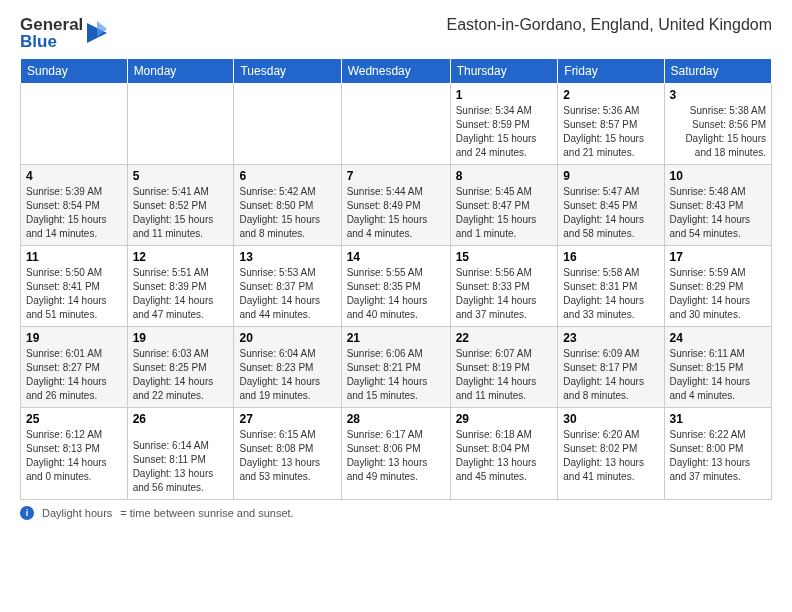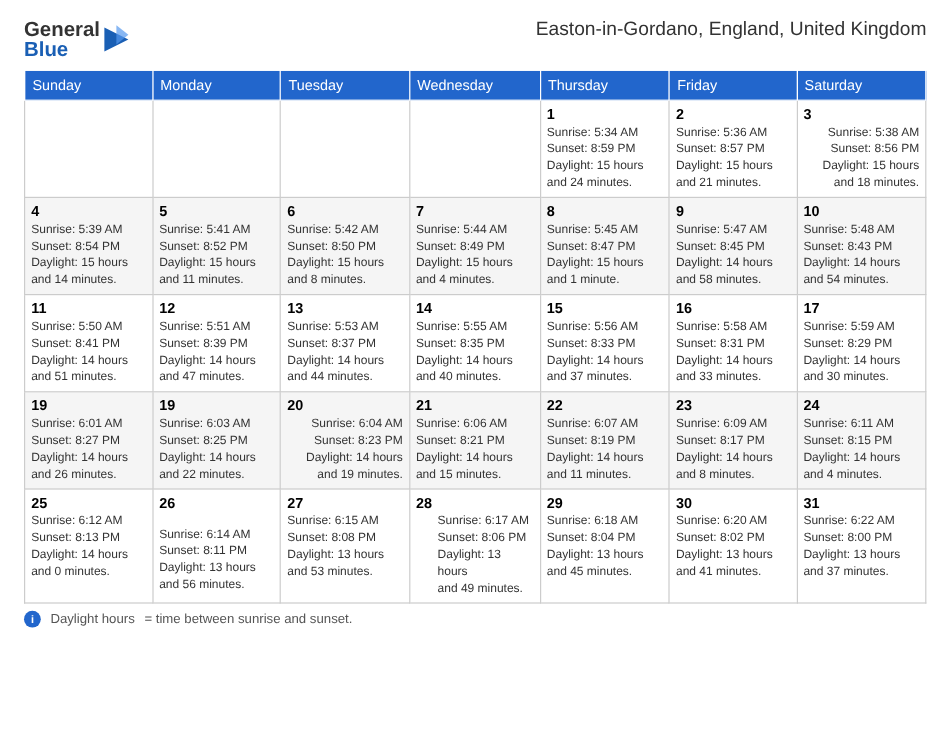--- a/index.html
+++ b/index.html
@@ -274,21 +274,21 @@
           </td>
           <td>
             <span class="day-number">19</span>
             <div class="day-info" style="white-space: pre-line;">Sunrise: 6:03 AM
 Sunset: 8:25 PM
 Daylight: 14 hours
 and 22 minutes.</div>
           </td>
           <td>
             <span class="day-number">20</span>
-            <div class="day-info" style="white-space: pre-line; text-align: right;">Sunrise: 6:04 AM
+            <div class="day-info" style="white-space: pre-line;">Sunrise: 6:04 AM
 Sunset: 8:23 PM
 Daylight: 14 hours
 and 19 minutes.</div>
           </td>
           <td>
             <span class="day-number">21</span>
             <div class="day-info" style="white-space: pre-line;">Sunrise: 6:06 AM
 Sunset: 8:21 PM
 Daylight: 14 hours
 and 15 minutes.</div>
@@ -332,21 +332,21 @@
           </td>
           <td>
             <span class="day-number">27</span>
             <div class="day-info" style="white-space: pre-line;">Sunrise: 6:15 AM
 Sunset: 8:08 PM
 Daylight: 13 hours
 and 53 minutes.</div>
           </td>
           <td>
             <span class="day-number">28</span>
-            <div class="day-info" style="white-space: pre-line; margin-left: 18px;">Sunrise: 6:17 AM
+            <div class="day-info" style="white-space: pre-line;">Sunrise: 6:17 AM
 Sunset: 8:06 PM
 Daylight: 13 hours
 and 49 minutes.</div>
           </td>
           <td>
             <span class="day-number">29</span>
             <div class="day-info" style="white-space: pre-line;">Sunrise: 6:18 AM
 Sunset: 8:04 PM
 Daylight: 13 hours
 and 45 minutes.</div>

